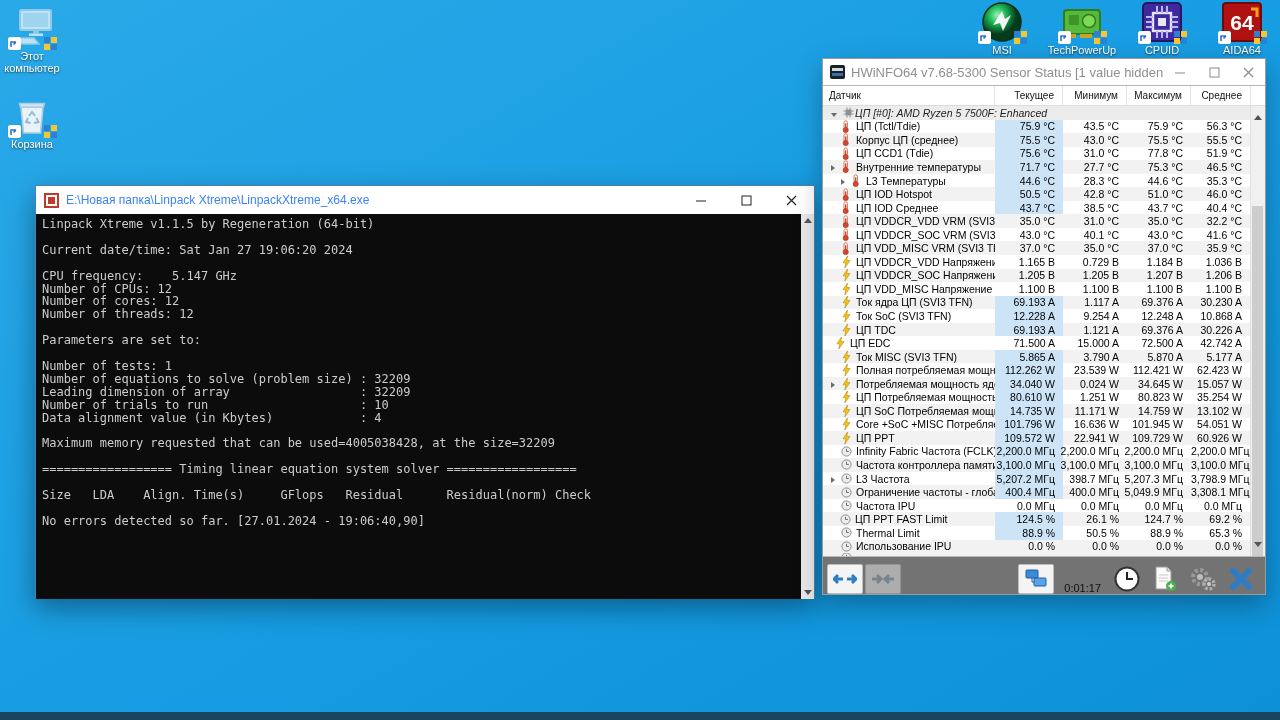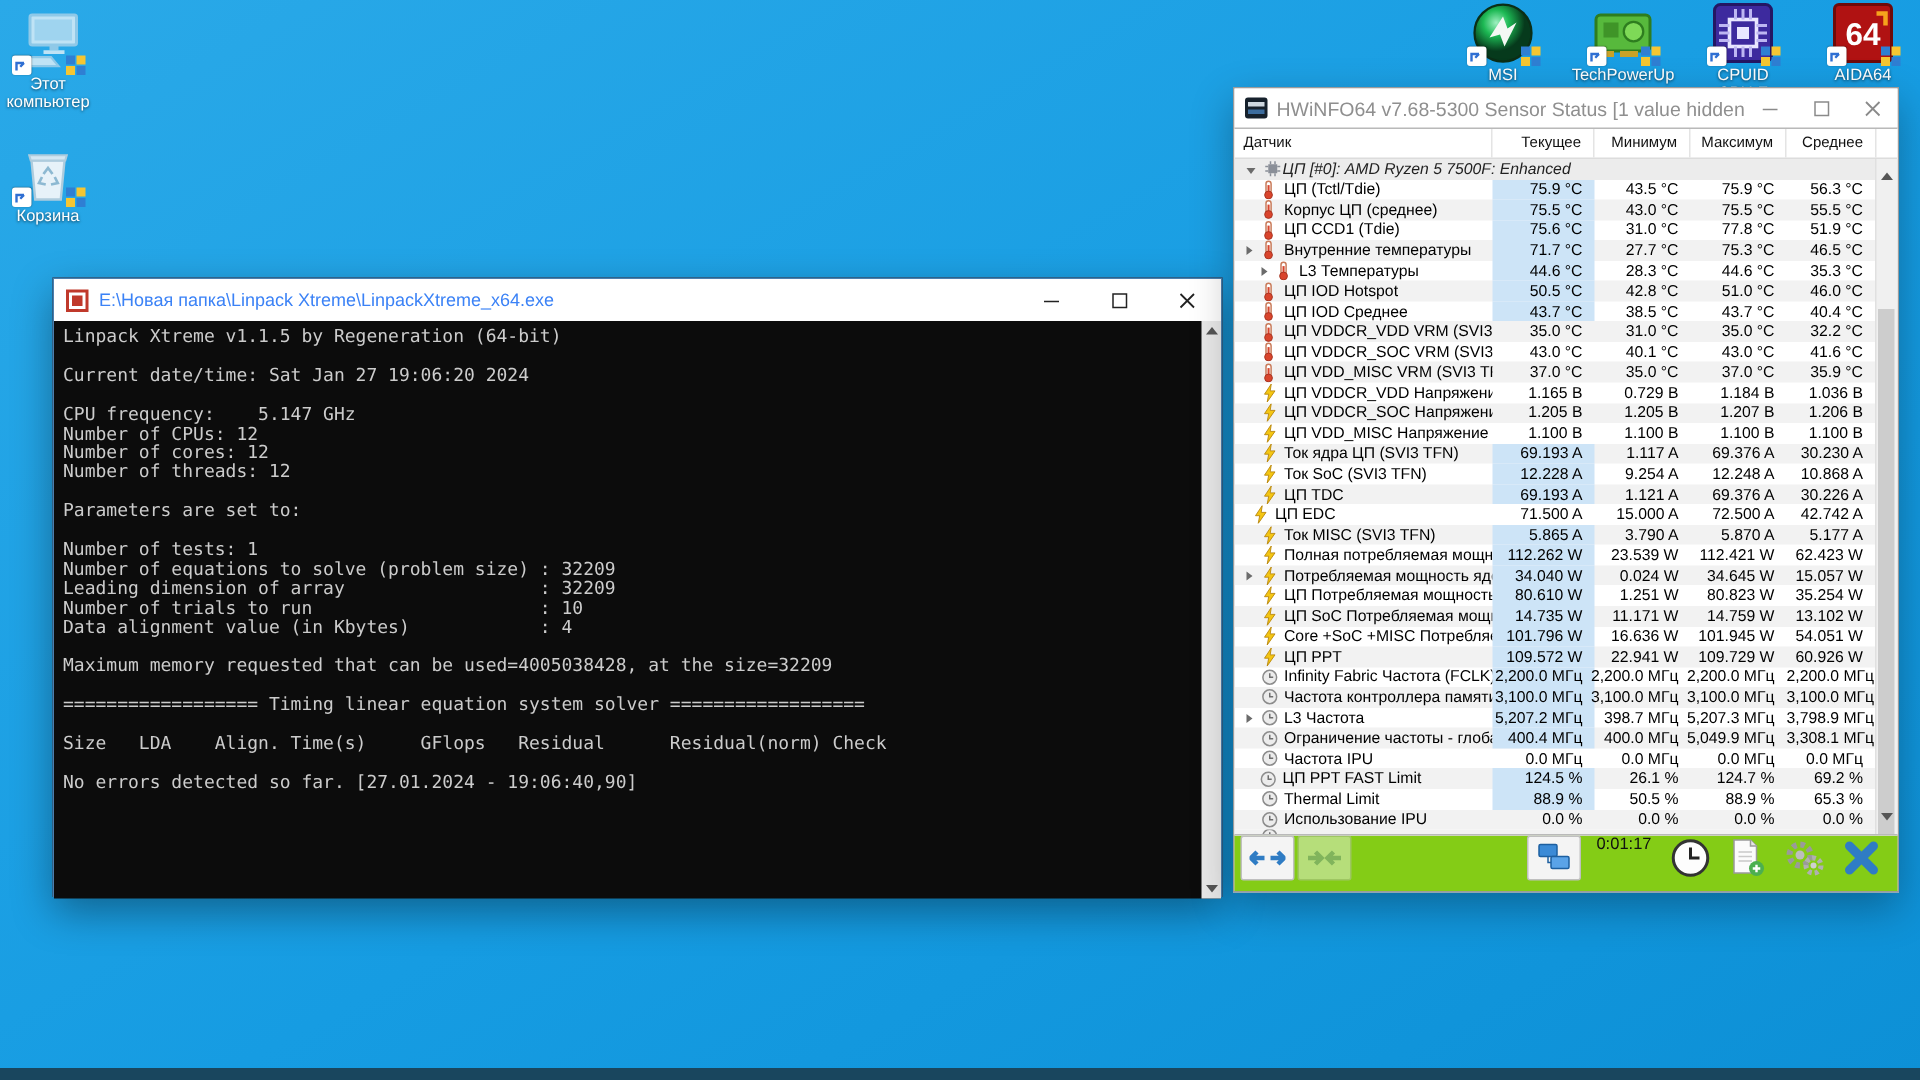--- a/index.html
+++ b/index.html
@@ -76,21 +76,21 @@
     border-top:3.5px solid transparent;border-bottom:3.5px solid transparent;margin-left:2px;}
   .gchev{width:10px;flex:0 0 10px;margin-left:2px;}
   .gchev::before{content:"";display:inline-block;width:0;height:0;border-top:4px solid #6b6b6b;
     border-left:3.5px solid transparent;border-right:3.5px solid transparent;}
   .ltext{margin-left:3px;}
   .srow.partial{height:8px;overflow:hidden;align-items:flex-start;}
   .hw-scroll{flex:0 0 14px;background:#f0f0f0;border-left:1px solid #e0e0e0;position:relative;}
   .hw-scroll .tri.up{position:absolute;top:5px;left:3px;}
   .hw-scroll .tri.down{position:absolute;bottom:5px;left:3px;}
   .hw-thumb{position:absolute;left:1px;width:11px;top:100px;height:355px;background:#cdcdcd;}
-  .hw-toolbar{flex:0 0 37px;background:#84cc16;display:flex;align-items:flex-start;padding:0 4px;}
+  .hw-toolbar{flex:0 0 37px;background:#737373;display:flex;align-items:flex-end;padding:0 4px;}
   .tb-btn{height:28px;min-width:34px;display:flex;align-items:center;justify-content:center;
     background:#f4f4f4;border:1px solid #bfbfbf;border-radius:2px;margin-right:2px;}
   .tb-btn.flat{border-color:transparent;background:transparent;}
   .tb-btn.disabled{opacity:.45;filter:grayscale(.4);}
   .tb-spacer{flex:1;}
   .tb-time{font-size:11px;color:#111;margin:0 8px;}
 
   svg{display:block;}
 </style>
 </head>

